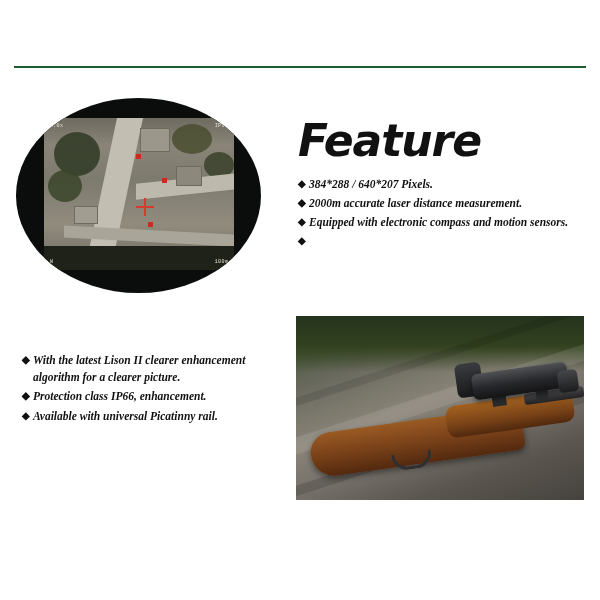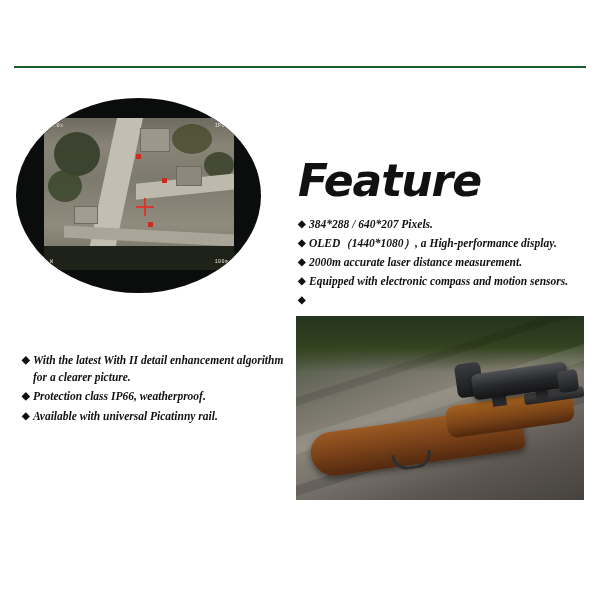--- a/index.html
+++ b/index.html
@@ -117,21 +117,20 @@
   .redmark.m1 { left: 92px; top: 36px; }
   .redmark.m2 { left: 118px; top: 60px; }
   .redmark.m3 { left: 104px; top: 104px; }
 
   
   .feature-block {
     position: absolute;
     left: 298px;
     top: 118px;
     width: 292px;
-    margin-top: 40px;
   }
   .feature-title {
     font-family: "DejaVu Sans", sans-serif;
     font-weight: bold;
     font-style: italic;
     font-size: 44px;
     line-height: 46px;
     color: #111111;
     letter-spacing: -1px;
     margin: 0 0 12px 0;
@@ -346,21 +345,20 @@
 
   <div class="feature-block">
     <h1 class="feature-title">Feature</h1>
     <ul class="bullet-list">
       <li>
         <span class="dia">◆</span>
         <span>384*288 / 640*207 Pixels.</span>
       </li>
       <li>
         <span class="dia">◆</span>
-        <span>OLED（1440*1080）, a High-performance display.</span>
       </li>
       <li>
         <span class="dia">◆</span>
         <span>2000m accurate laser distance measurement.</span>
       </li>
       <li>
         <span class="dia">◆</span>
         <span>Equipped with electronic compass and motion sensors.</span>
       </li>
       <li>
@@ -369,28 +367,28 @@
     </ul>
   </div>
 
   <div class="lower-list-block">
     <ul class="lower-list">
       <li>
         <span class="dia">◆</span>
       </li>
       <li>
         <span class="dia">◆</span>
-        <span>With the latest With II detail enhancement algorithm for a clearer picture.</span>
-      </li>
-      <li>
-        <span class="dia">◆</span>
-      </li>
-      <li>
-        <span class="dia">◆</span>
-        <span>Protection class IP66, weatherproof.</span>
+        <span>With the latest Lison II clearer enhancement algorithm for a clearer picture.</span>
+      </li>
+      <li>
+        <span class="dia">◆</span>
+      </li>
+      <li>
+        <span class="dia">◆</span>
+        <span>Protection class IP66, enhancement.</span>
       </li>
       <li>
         <span class="dia">◆</span>
         <span>Available with universal Picatinny rail.</span>
       </li>
     </ul>
   </div>
 
   <div class="rifle-photo">
     <div class="rock-bg"></div>

